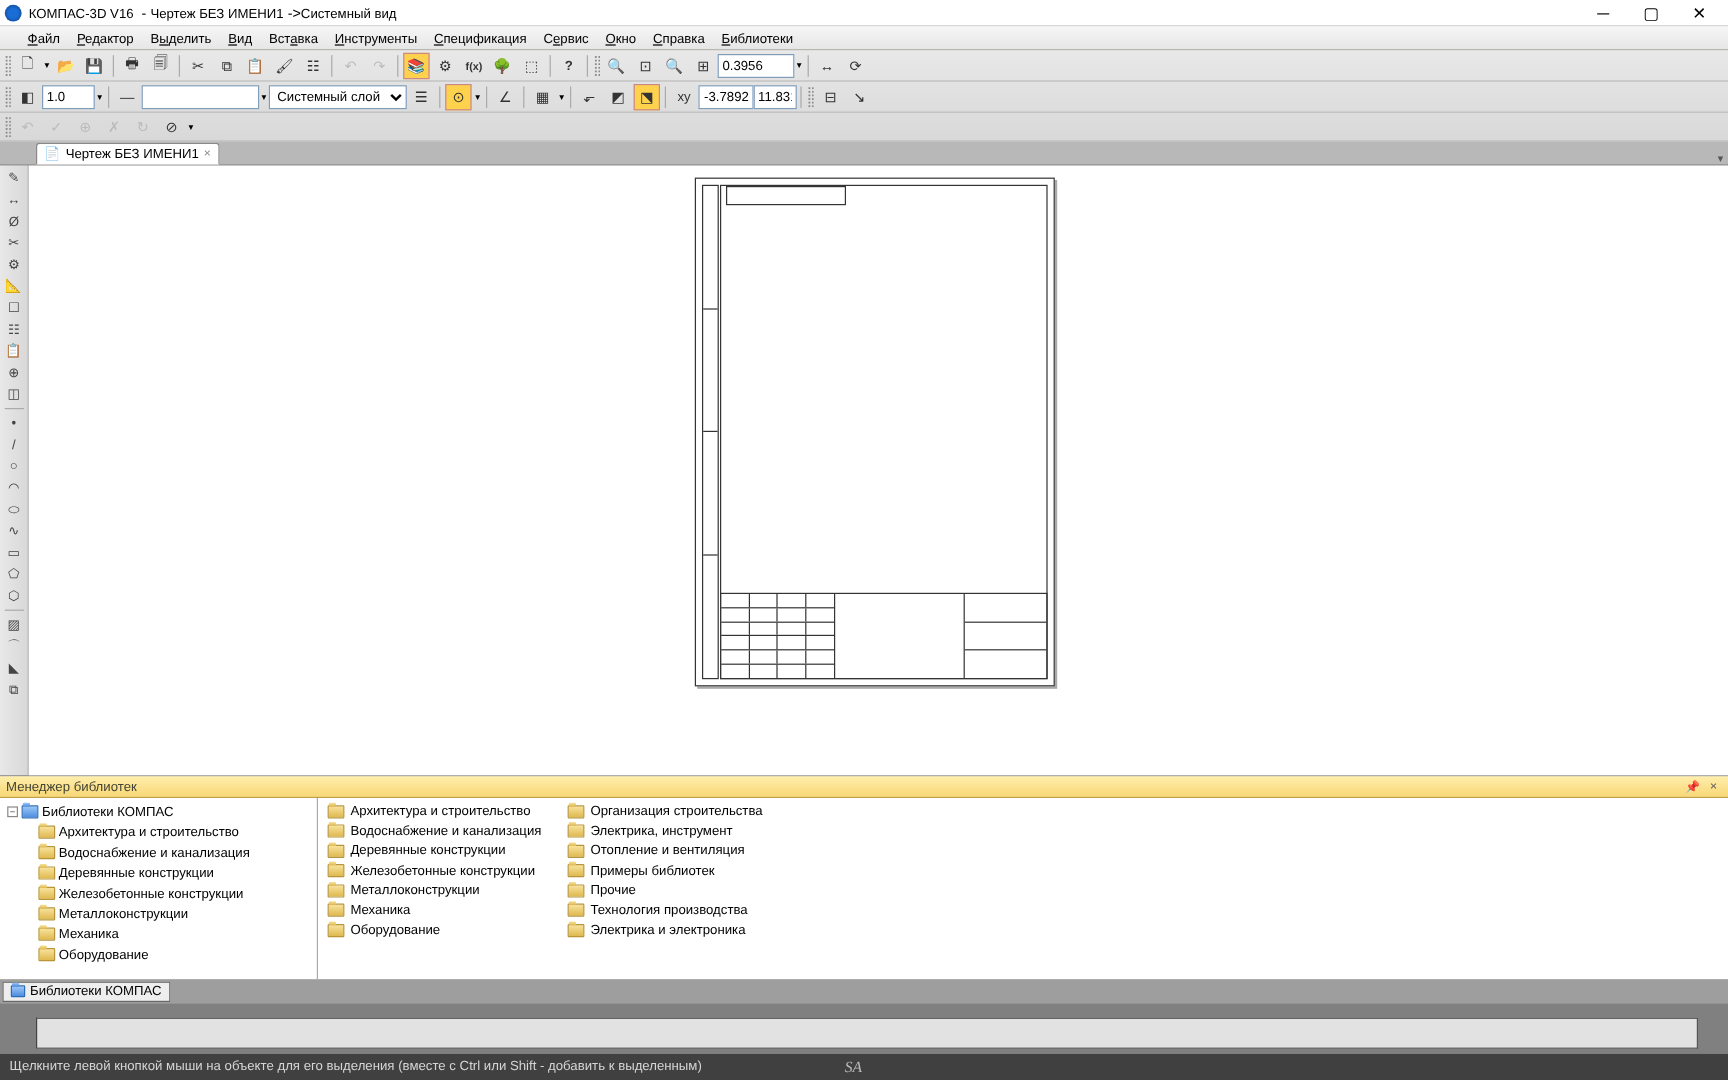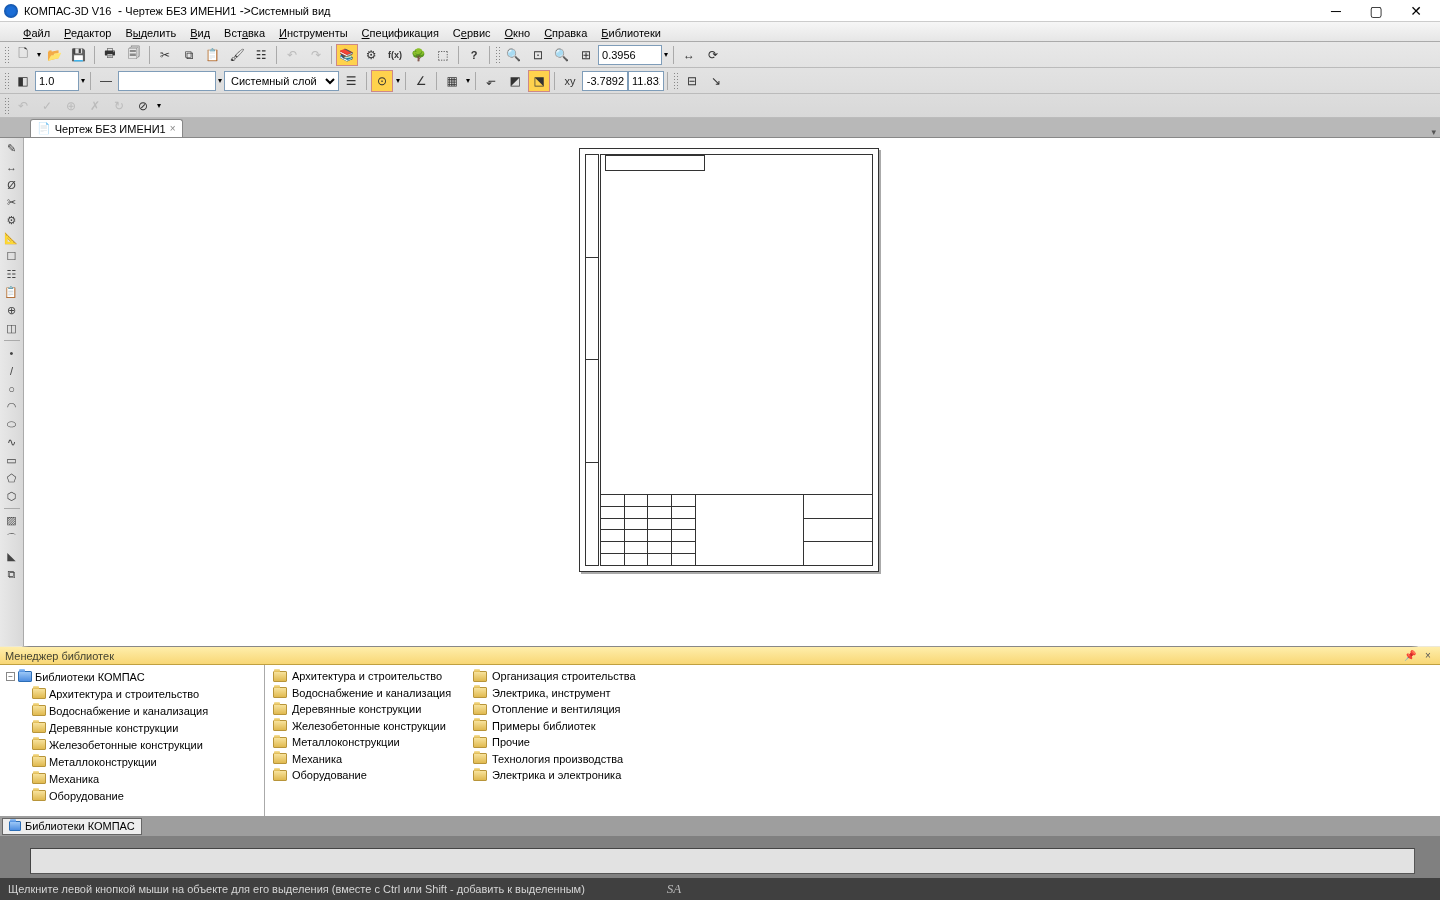--- a/index.html
+++ b/index.html
@@ -49,21 +49,21 @@
 .title-block .cellA { width:35%; border-right:1px solid #333; display:flex; flex-direction:column; }
 .title-block .cellA .r { flex:1; border-bottom:1px solid #333; display:flex; }
 .title-block .cellA .r:last-child { border-bottom:none; }
 .title-block .cellA .c { flex:1; border-right:1px solid #333; } .title-block .cellA .c:last-child{border-right:none;}
 .title-block .cellB { width:40%; border-right:1px solid #333; }
 .title-block .cellC { width:25%; display:flex; flex-direction:column; }
 .title-block .cellC .cc { flex:1; border-bottom:1px solid #333; } .title-block .cellC .cc:last-child{border-bottom:none;}
 .top-small-block { position:absolute; left:25px; top:6px; width:100px; height:16px; border:1px solid #333; }
 
 
-.libpanel { height: 190px; display:flex; flex-direction:column; border-top:1px solid #888;border-radius:29px; }
+.libpanel { height: 190px; display:flex; flex-direction:column; border-top:1px solid #888; }
 .lib-header { height:18px; background: linear-gradient(#ffeeab, #f8d776); border-bottom:1px solid #c0a040; display:flex; align-items:center; padding:0 5px; font-size:11px; color:#443; }
 .lib-header .spacer { flex:1; }
 .lib-header .hbtn { width:14px; height:14px; font-size:10px; color:#555; display:flex;align-items:center;justify-content:center; margin-left:3px;}
 .lib-body { flex:1; display:flex; background:#fff; min-height:0; }
 .lib-tree { width:265px; border-right:1px solid #aaa; overflow:auto; padding:3px 2px; }
 .lib-tree .node { display:flex; align-items:center; height:17px; padding-left:4px; gap:3px; white-space:nowrap; }
 .lib-tree .node.indent { padding-left:30px; }
 .lib-tree .expander { width:9px; height:9px; border:1px solid #888; font-size:8px; line-height:7px; text-align:center; color:#444; }
 .folder-icon { width:14px; height:11px; background:linear-gradient(#f7e29c,#e0b94f); border:1px solid #b8953a; border-radius:1px; position:relative; }
 .folder-icon.blue { background:linear-gradient(#9cc7f7,#4f8ee0); border-color:#2b6db6; }
@@ -79,21 +79,21 @@
 
 
 .cmdbar { height:42px; background:#808080; display:flex; flex-direction:column; }
 .cmdbar-handles { height:8px; }
 .cmdbar-input-row { flex:1; display:flex; align-items:center; padding:0 25px 0 30px; }
 .cmdbar-input { flex:1; height:26px; background:#e2e2e2; border:1px solid #555; border-top-color:#444; border-left-color:#444; }
 
 
 .statusbar { height:22px; background:#404040; color:#d5d5d5; display:flex; align-items:center; padding:0 8px; font-size:11px; gap:20px; }
 .statusbar .msg { flex:0 0 auto; }
-.statusbar .sa { font-style:italic; font-family:"Times New Roman",serif; font-size:13px; margin-left:62px; color:#bbb; }
+.statusbar .sa { font-style:italic; font-family:"Times New Roman",serif; font-size:13px; margin-left:99px; color:#bbb; }
 </style>
 </head>
 <body>
 
 <div class="titlebar">
   <div class="logo"></div>
   <div class="title">
     <span>КОМПАС-3D V16</span>&nbsp;&nbsp;-&nbsp;<span>Чертеж БЕЗ ИМЕНИ1</span>&nbsp;-&gt;<span>Системный вид</span>
   </div>
   <div class="winbtn">─</div>

